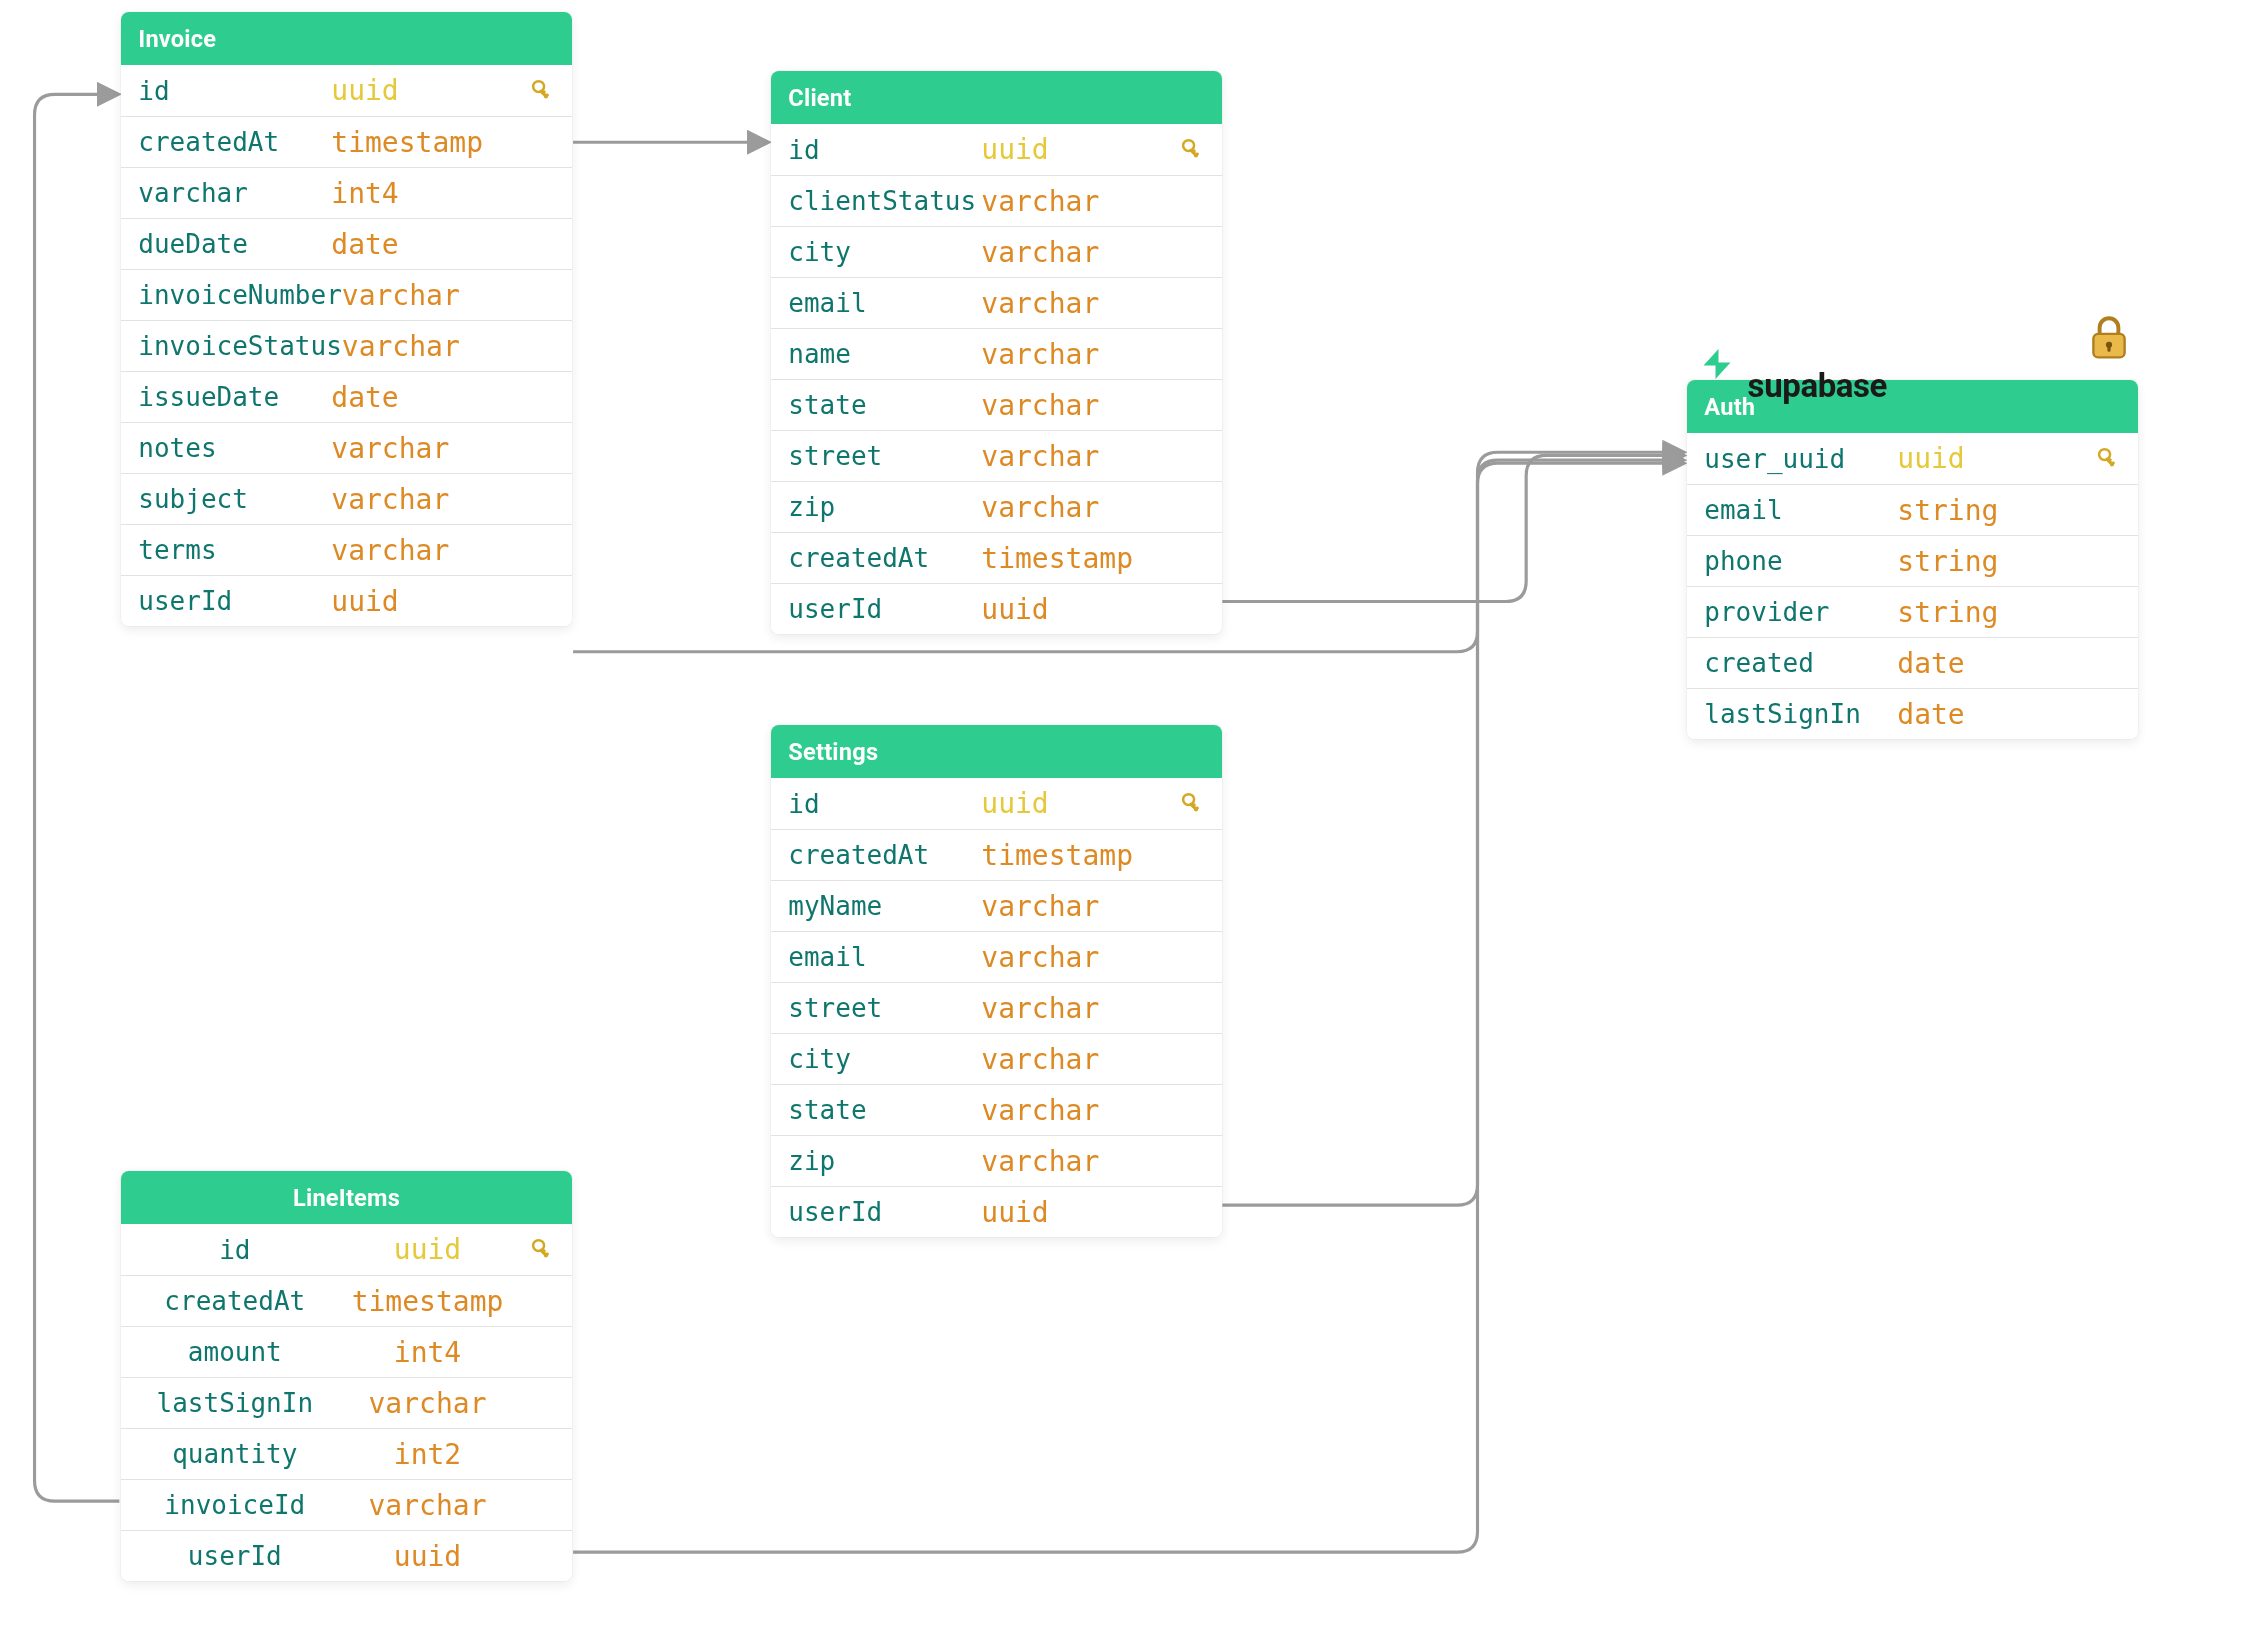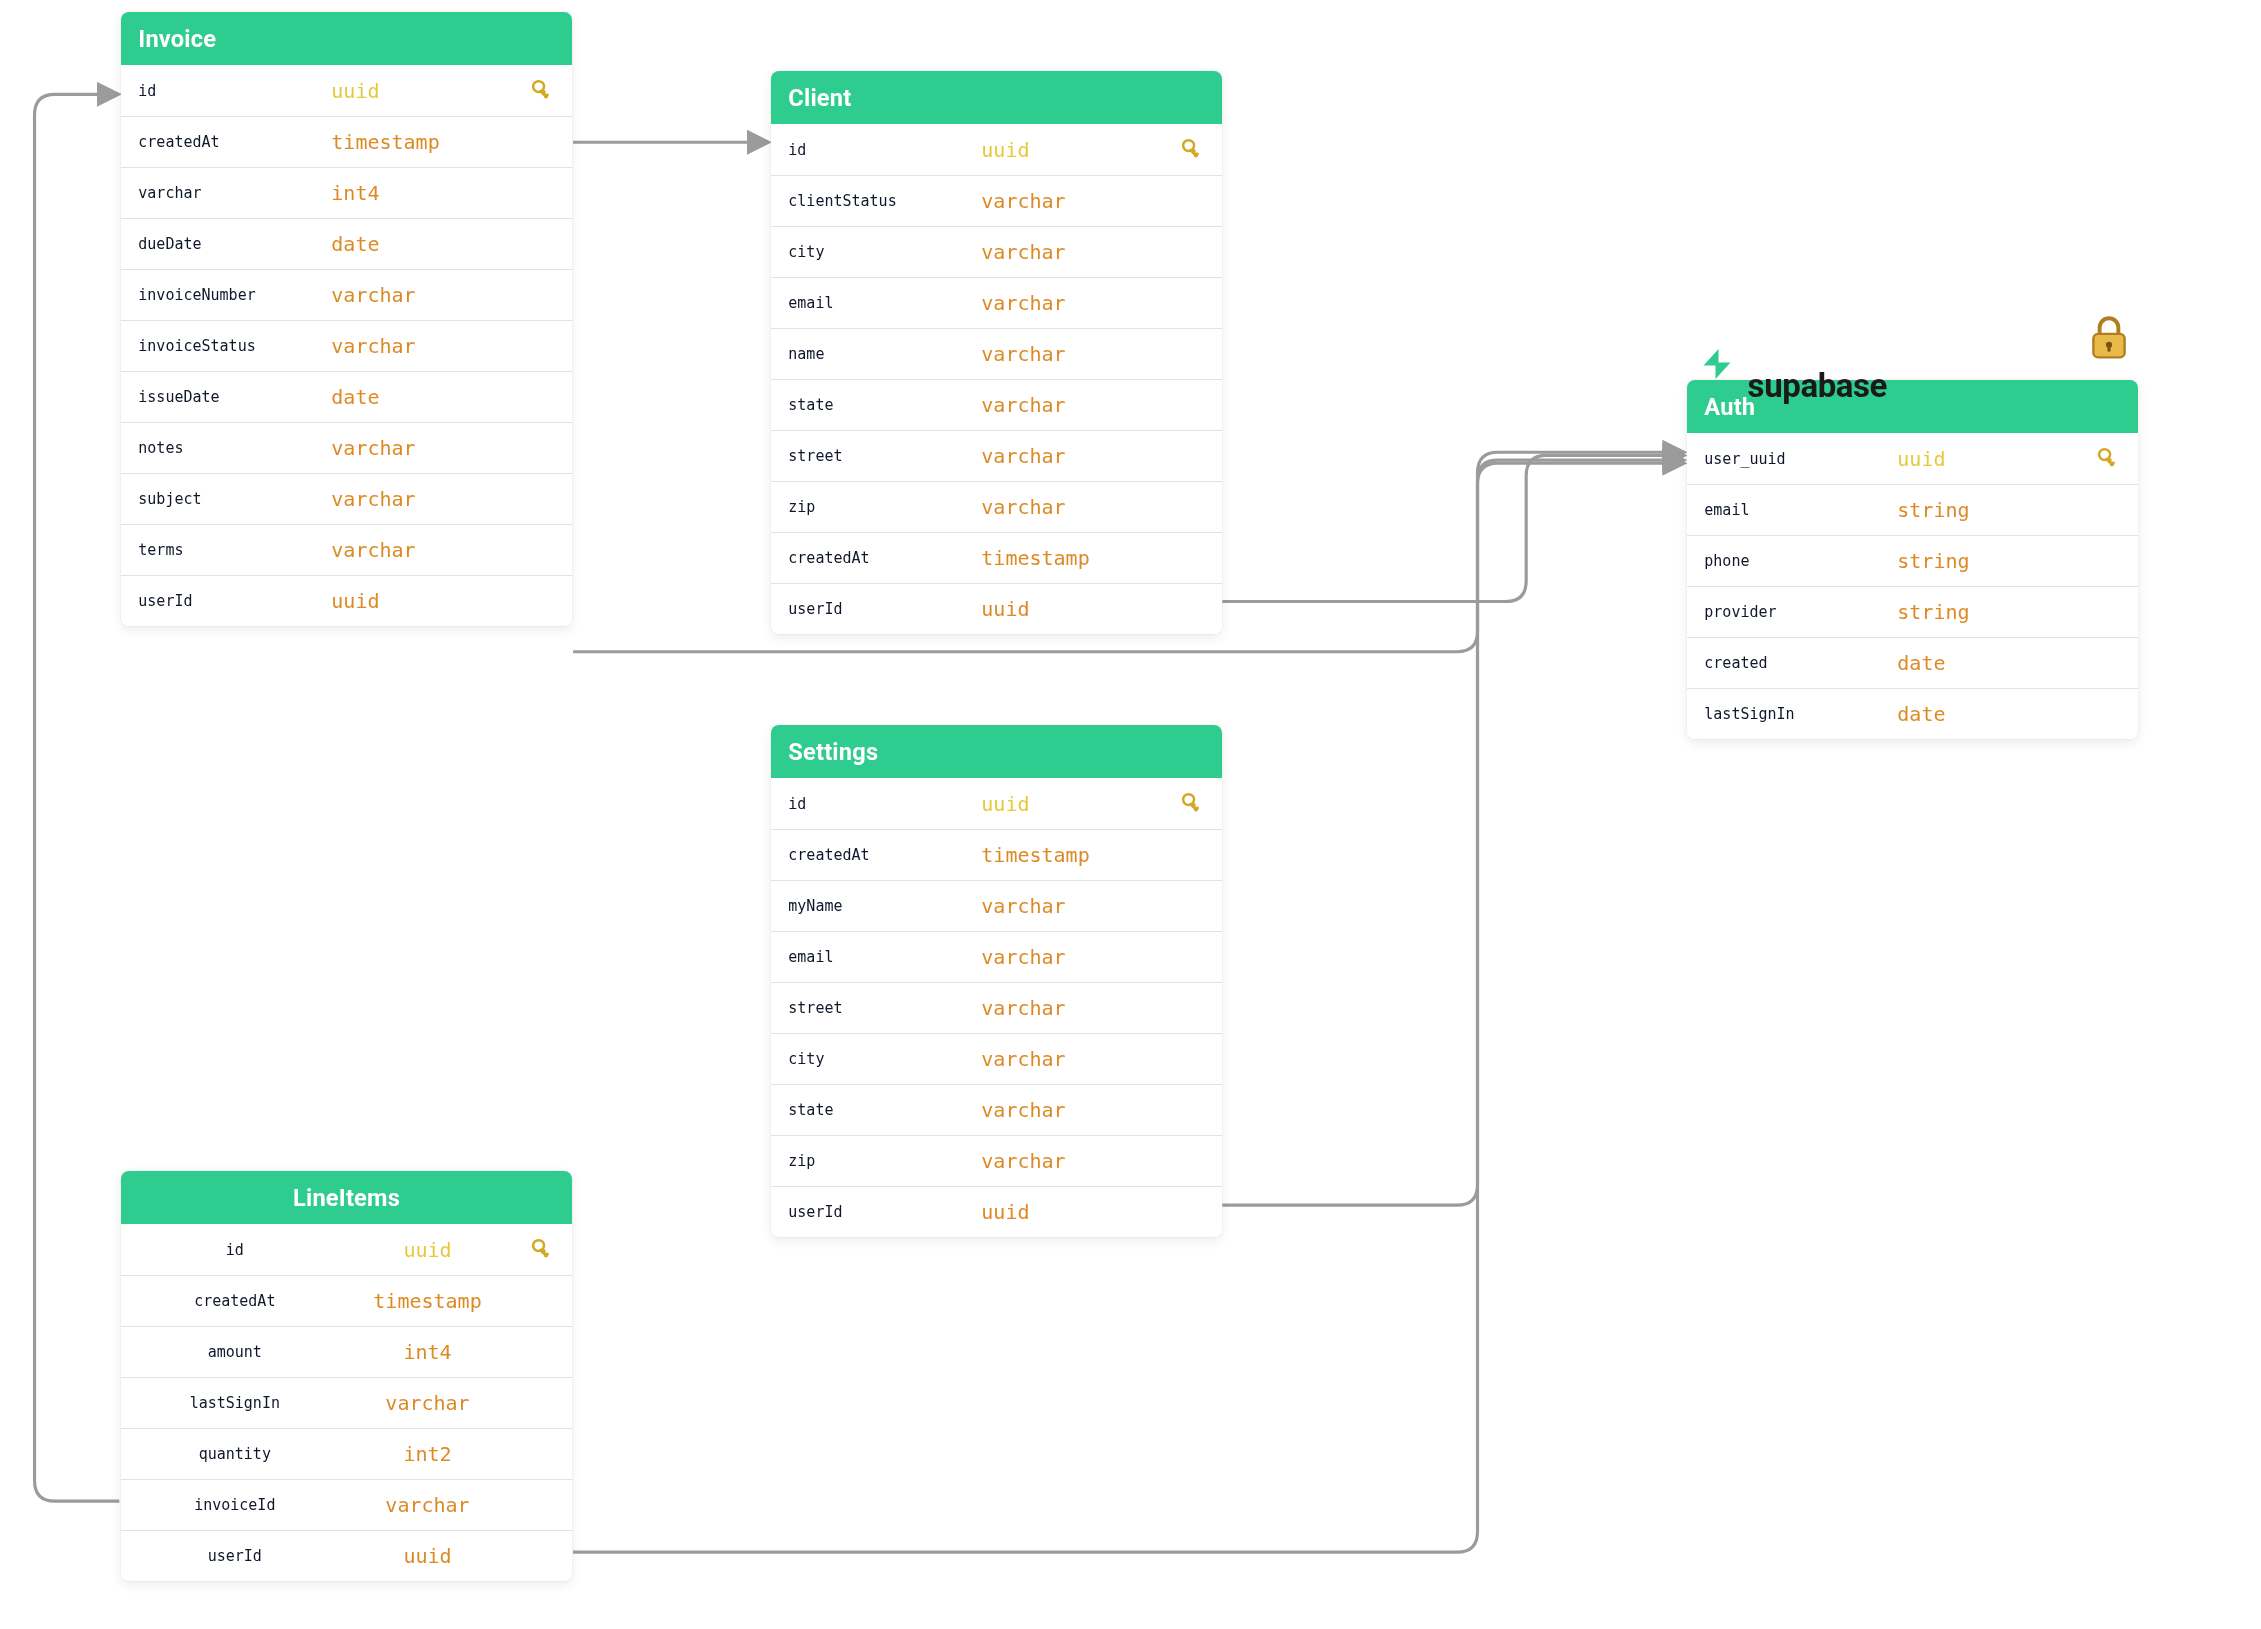--- a/index.html
+++ b/index.html
@@ -43,28 +43,28 @@
     align-items: center;
     height: 51px;
     border-top: 0.8px solid #e2e2e2;
     padding: 0 17.3px;
     background: #ffffff;
   }
   .row:nth-child(2) { border-top: none; }
   .col-name {
     flex: 0 0 193px;
     font-family: ui-monospace, SFMono-Regular, Menlo, Consolas, monospace;
-    font-size: 15px;
-    color: #0f172a;
+    font-size: 26px;
+    color: #0f766e;
     white-space: nowrap;
   }
   .col-type {
     flex: 1 1 auto;
     font-family: ui-monospace, SFMono-Regular, Menlo, Consolas, monospace;
-    font-size: 20px;
+    font-size: 28px;
     white-space: nowrap;
   }
   .col-type.uuid, .col-type.string, .col-type.varchar, .col-type.timestamp,
   .col-type.int4, .col-type.int2, .col-type.date { color: #dd8a25; }
   .col-type.pk { color: #e5c93a; }
   .key-slot {
     flex: 0 0 31px;
     display: flex;
     justify-content: flex-end;
     align-items: center;

